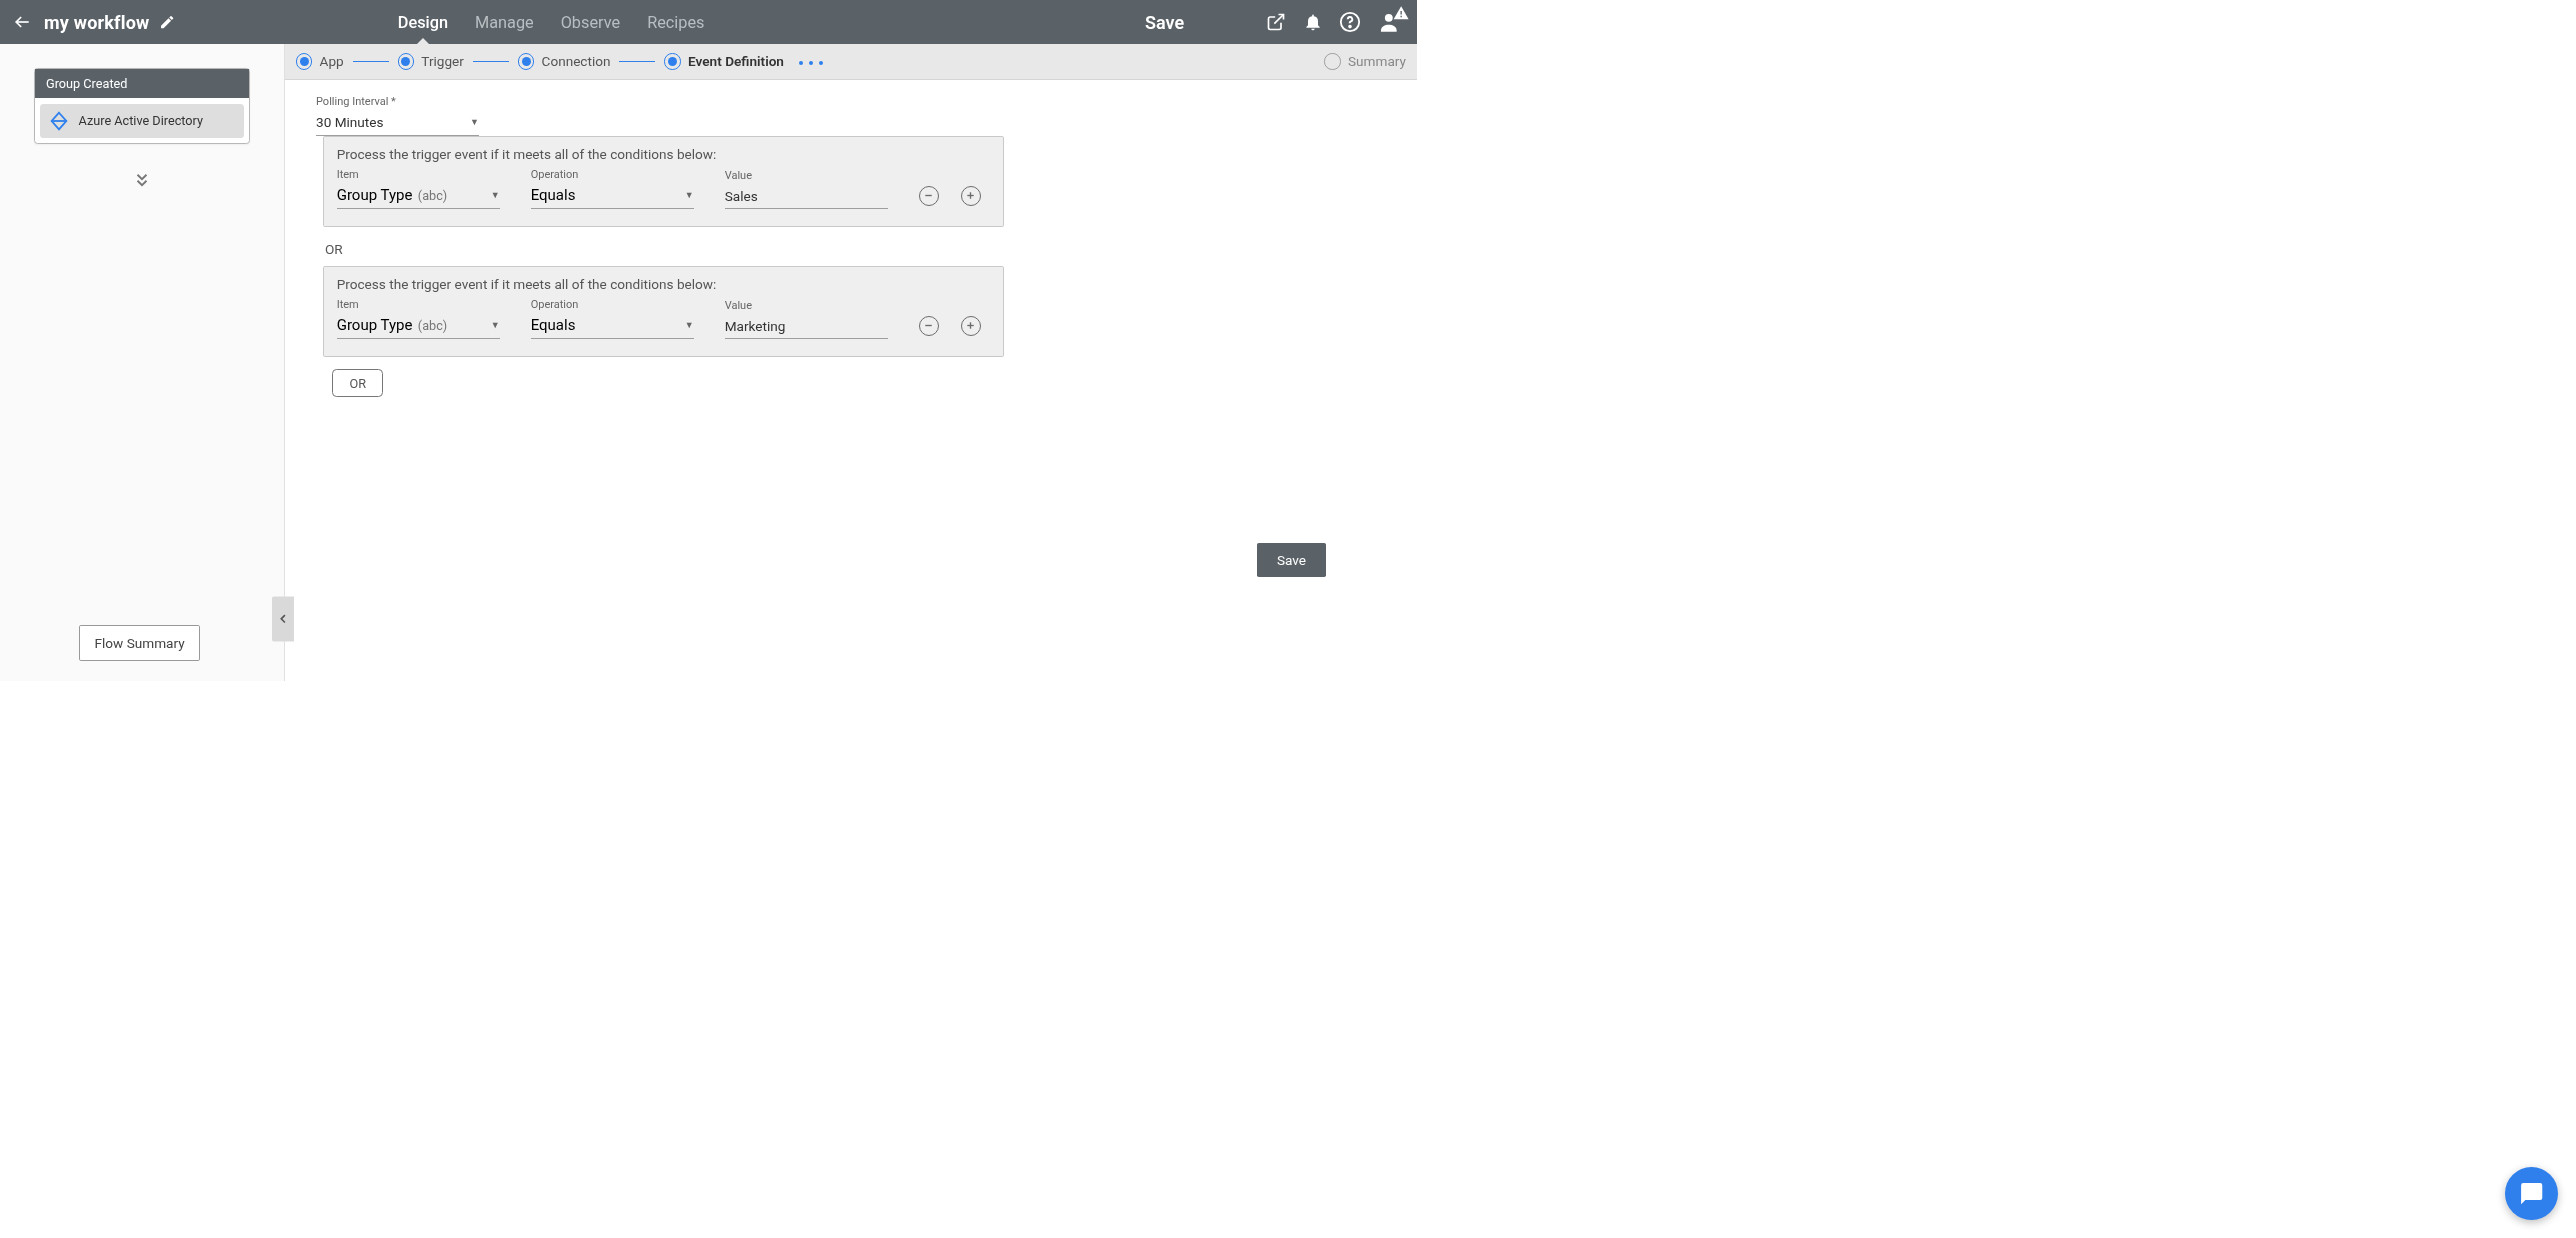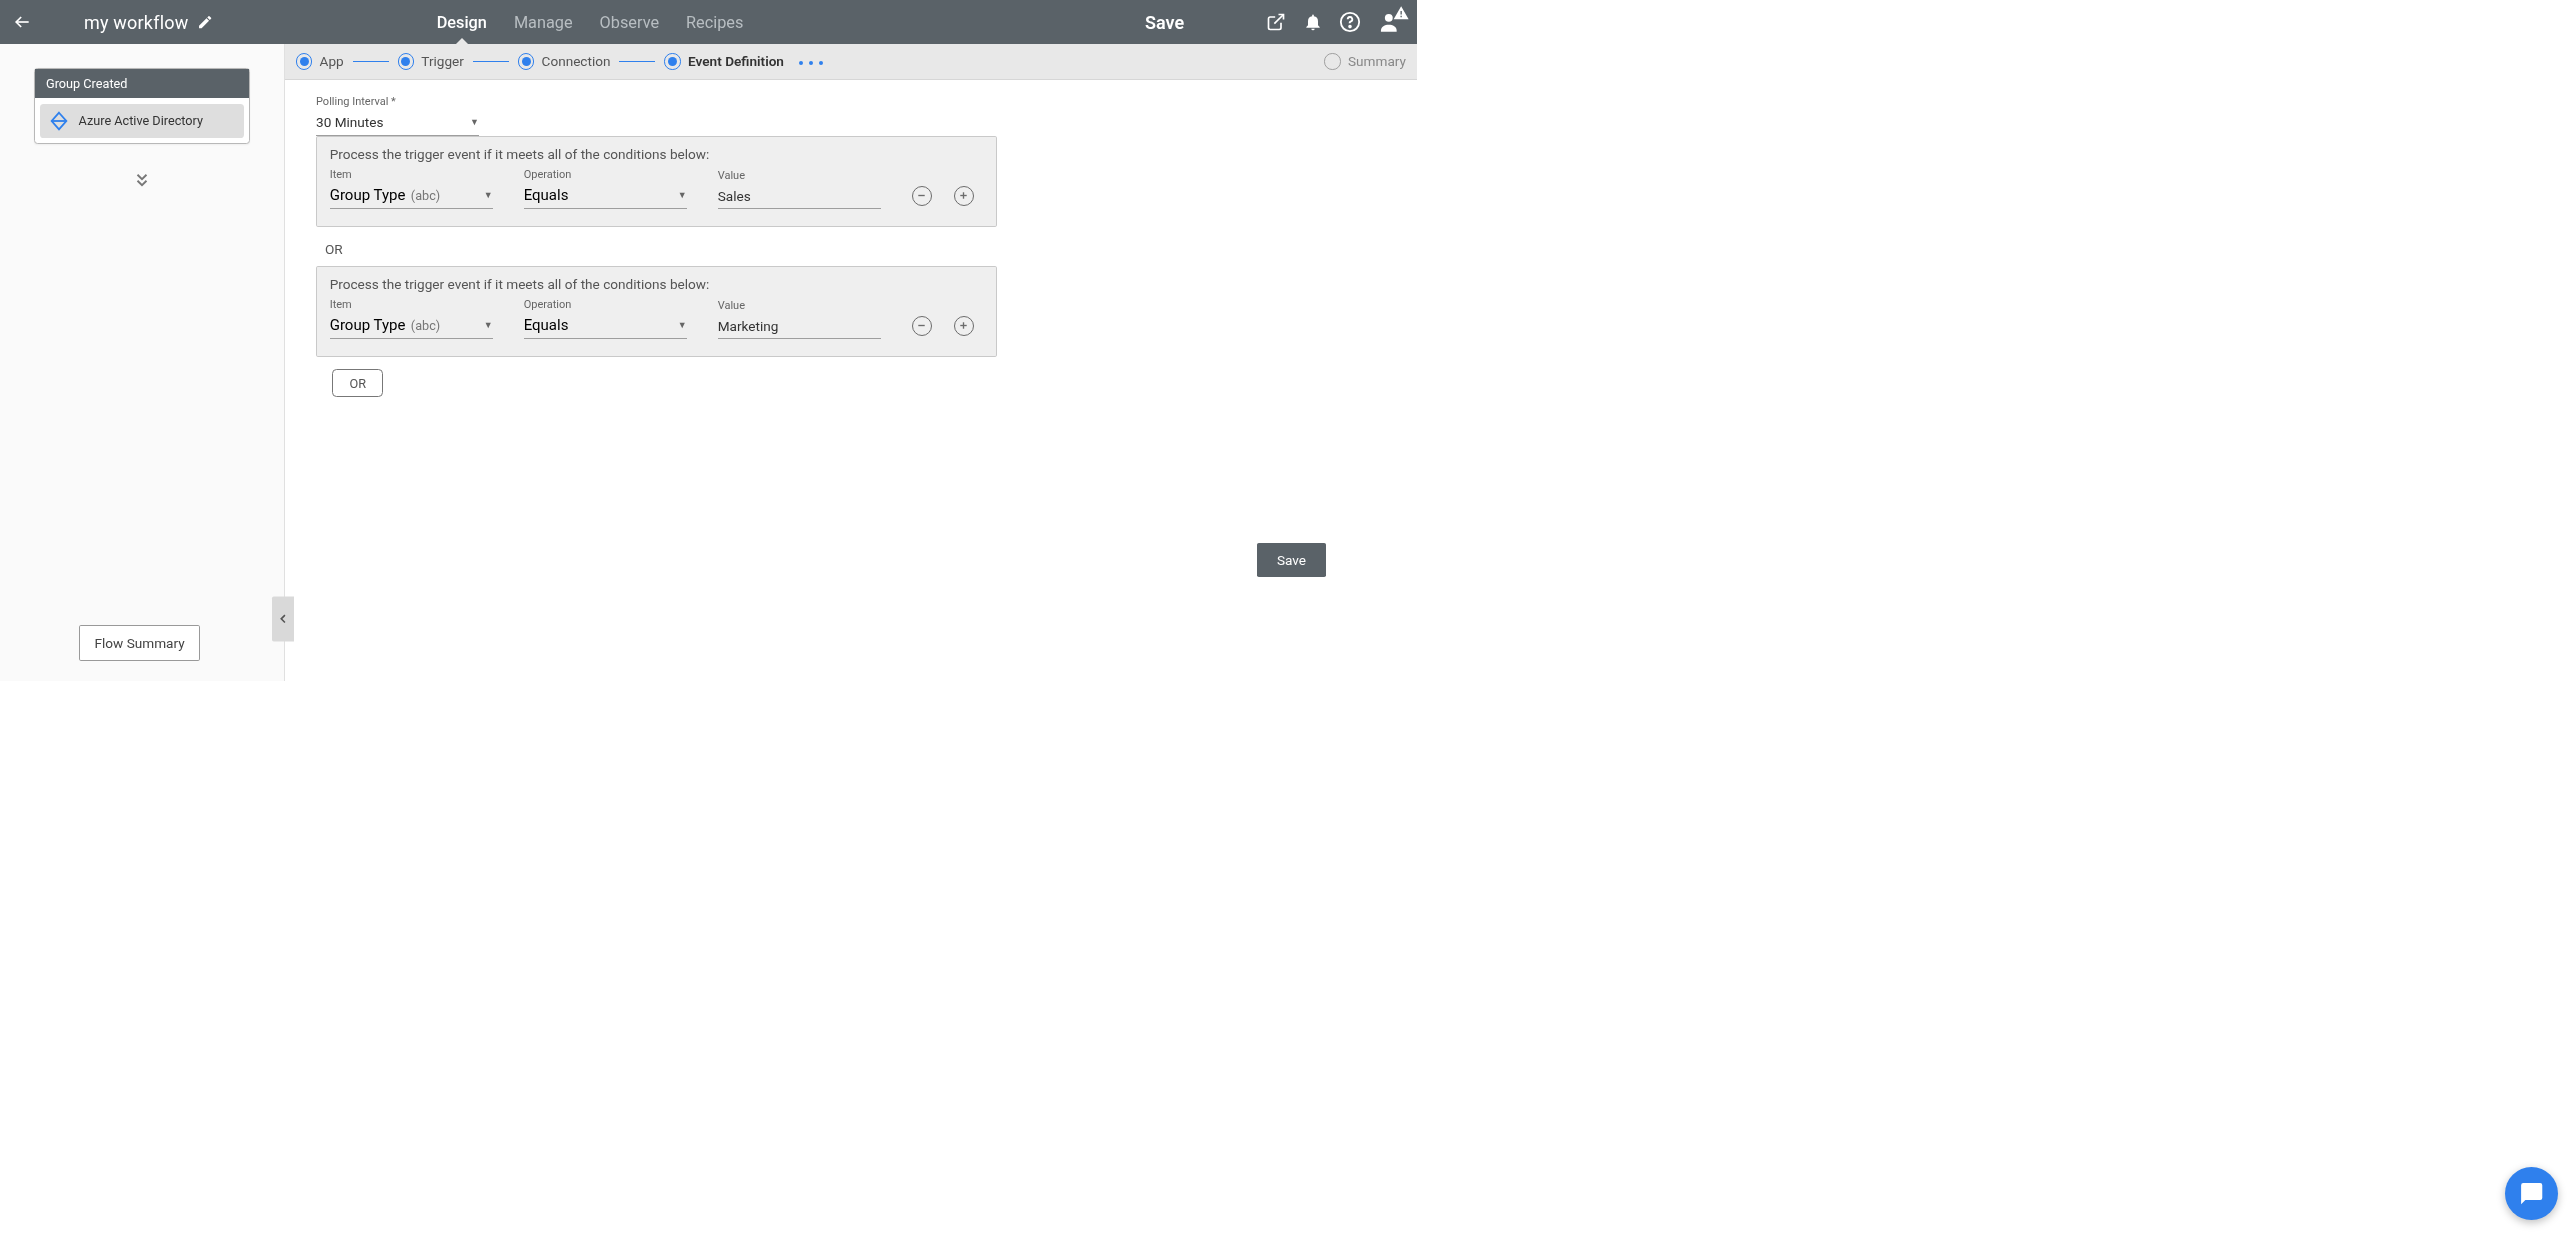--- a/index.html
+++ b/index.html
@@ -1,21 +1,21 @@
 <!DOCTYPE html>
 <html style="font-size:14.5px"><head>
 <meta charset="utf-8">
 <style>
   * { box-sizing: border-box; margin: 0; padding: 0; font-family: -apple-system, BlinkMacSystemFont, "Segoe UI", Roboto, Arial, sans-serif; }
   body { width: 1417px; height: 681px; background: #fff; overflow: hidden; }
 
   
   .topbar { height: 44px; background: #5a6268; display: flex; align-items: center; color: #fff; }
   .back-arrow { width: 44px; display:flex; justify-content:center; align-items:center; cursor:pointer; }
-  .wf-title { font-size: 18px; font-weight: 400; letter-spacing: 0.2px; margin-left: 40px; }
+  .wf-title { font-size: 18px; font-weight: 700; letter-spacing: 0.2px; }
   .edit-pencil { margin-left: 9px; display:flex; align-items:center; cursor:pointer; }
   .tabs { display:flex; margin-left: 223px; gap: 27px; height:100%; align-items:center;}
   .tab { font-size: 16.3px; color: #b8bec2; cursor:pointer; position:relative; height:100%; display:flex; align-items:center;}
   .tab.active { color:#fff; font-weight:500;}
   .tab.active::after { content:""; position:absolute; bottom:-0.9px; left:50%; transform:translateX(-50%); width:0; height:0; border-left:7.3px solid transparent; border-right:7.3px solid transparent; border-bottom:7.3px solid #e8e8e8;}
   .spacer { flex:1; }
   .status { font-size: 18px; font-weight:600; margin-right: 82px; }
   .top-icons { display:flex; gap:16.3px; align-items:center; margin-right: 16.3px;}
   .top-icons .ic { cursor:pointer; display:flex; align-items:center; }
 
@@ -46,21 +46,21 @@
   .connector.dots span{ width:4.5px;height:4.5px;border-radius:50%; background:#2f80ed;}
   .step-spacer { flex:1;}
   .step.summary { color:#888;}
 
   .form-area { padding: 14.5px 31px; overflow:auto; position:relative; flex:1;}
   .field-label { font-size:11px; color:#666; margin-bottom:1.8px;}
   .req::after{ content:" *"; }
   .select { display:flex; align-items:center; justify-content:space-between; border-bottom:0.9px solid #9e9e9e; width:163px; height:27px; font-size:13.6px; color:#333; cursor:pointer; }
   .dd-caret { font-size:9px; color:#666;}
   .section-title { font-size:14.5px; color:#666; margin-top:27px; margin-bottom:9px;}
-  .criteria-box { border:0.9px solid #c9c9c9; background:#efefef; padding:9px 12.7px 16.3px; width:681px; border-radius:1.8px;}
+  .criteria-box { border:0.9px solid #c9c9c9; background:#efefef; padding:9px 12.7px 16.3px; width:681px; border-radius:1.8px;margin-left:7px;}
   .criteria-head { font-size:13.6px; color:#555; margin-bottom:5.4px;}
   .crit-row { display:flex; align-items:flex-end; gap:31px;}
   .crit-col { display:flex; flex-direction:column;}
   .item-select { width:163px; display:flex; align-items:center; justify-content:space-between; border-bottom:0.9px solid #9e9e9e; height:27px;}
   .item-select .txt{ font-size:15px;}
   .item-select .hint{ font-size:12.7px; color:#777; margin-left:5.4px;}
   .value-input { width:163px; border:none; border-bottom:0.9px solid #9e9e9e; background:transparent; font-size:13.6px; height:25.4px; outline:none; color:#333;}
   .row-icons { display:flex; gap:22px; padding-bottom:3.6px;}
   .circ-btn { width:20px;height:20px;border:1.8px solid #6b6b6b;border-radius:50%; display:flex; align-items:center; justify-content:center; cursor:pointer; color:#6b6b6b;}
   .or-text { font-size:13.6px; color:#555; margin:14.5px 0 9px 9px;}

